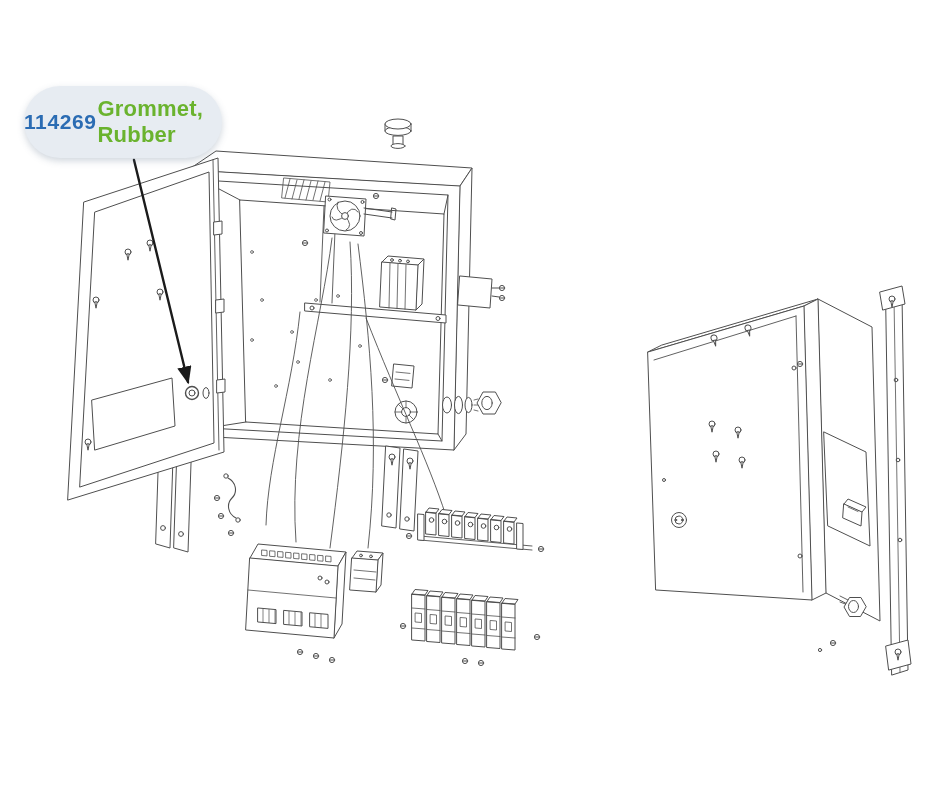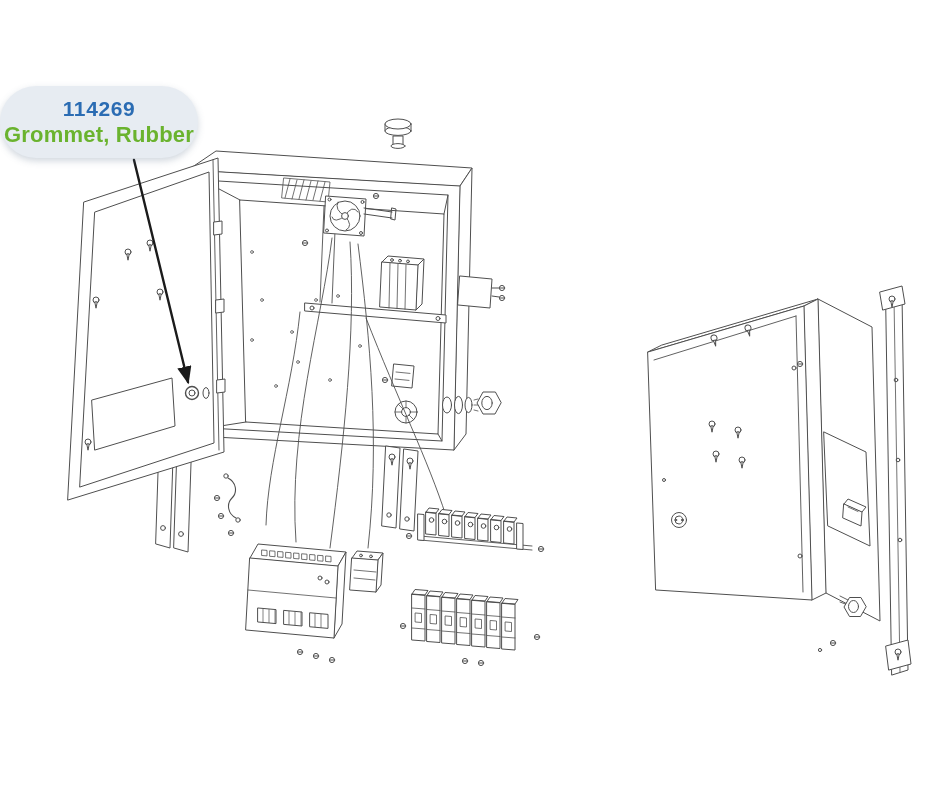--- a/index.html
+++ b/index.html
@@ -6,25 +6,25 @@
   .stage{
     position:relative;
     width:940px;height:788px;
     background:#fff;
     font-family:"Liberation Sans", sans-serif;
     overflow:hidden;
   }
   .diagram{position:absolute;left:0;top:0;}
   .callout{
     position:absolute;
-    left:0;top:86px;
+    left:24px;top:86px;
     width:198px;height:72px;
     background:var(--bubble-bg,#e7ecf2);
     border-radius:48px;
-    display:flex;flex-direction:column;align-items:center;justify-content:center;
+    display:flex;flex-direction:row;align-items:center;justify-content:center;
     gap:1px;
     box-shadow:0 3px 7px rgba(90,110,135,.28);
     cursor:pointer;
   }
   .pn{
     color:var(--pn-color,#2b6cb3);
     font-size:21px;font-weight:700;letter-spacing:.6px;
   }
   .pname{
     color:var(--pname-color,#6ab32e);

